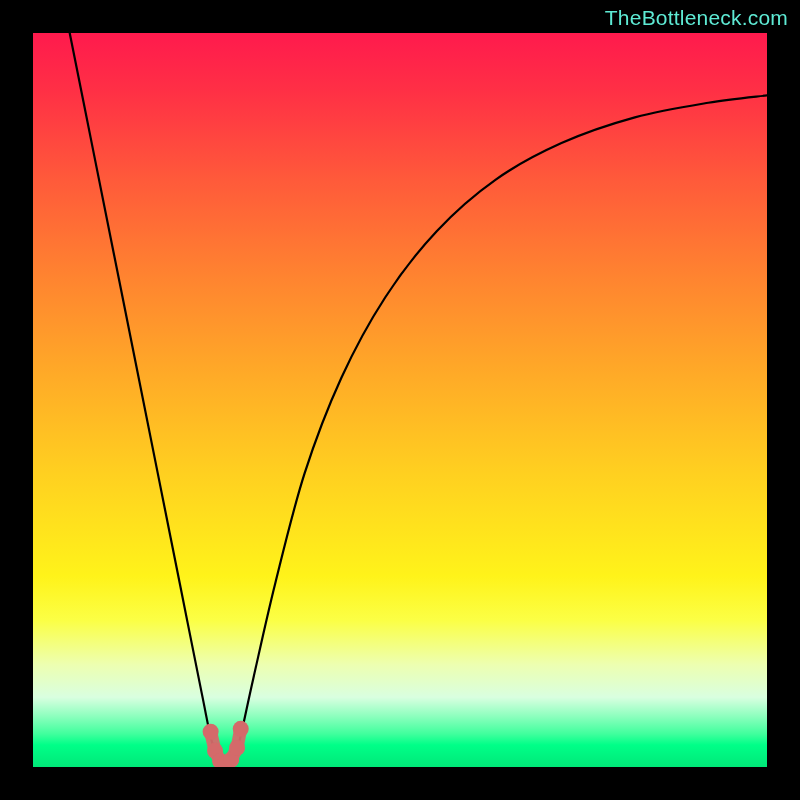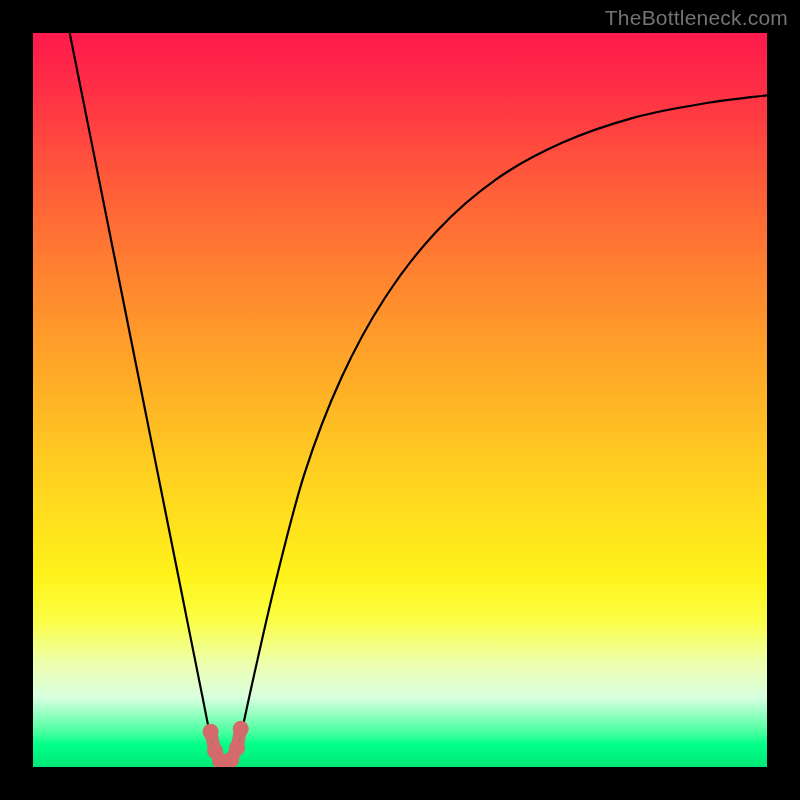--- a/index.html
+++ b/index.html
@@ -39,21 +39,21 @@
       #8fffbf 93%,
       #40ff9d 95.5%,
       #00ff88 97%,
       #00e878 100%
     );
   }
   .watermark {
     position: absolute;
     top: 6px;
     right: 12px;
-    color: #737373;
+    color: #5eead4;
     font-size: 21px;
     font-weight: 400;
     letter-spacing: 0.2px;
     user-select: none;
   }
   svg.overlay {
     position: absolute;
     left: 0;
     top: 0;
     width: 734px;

